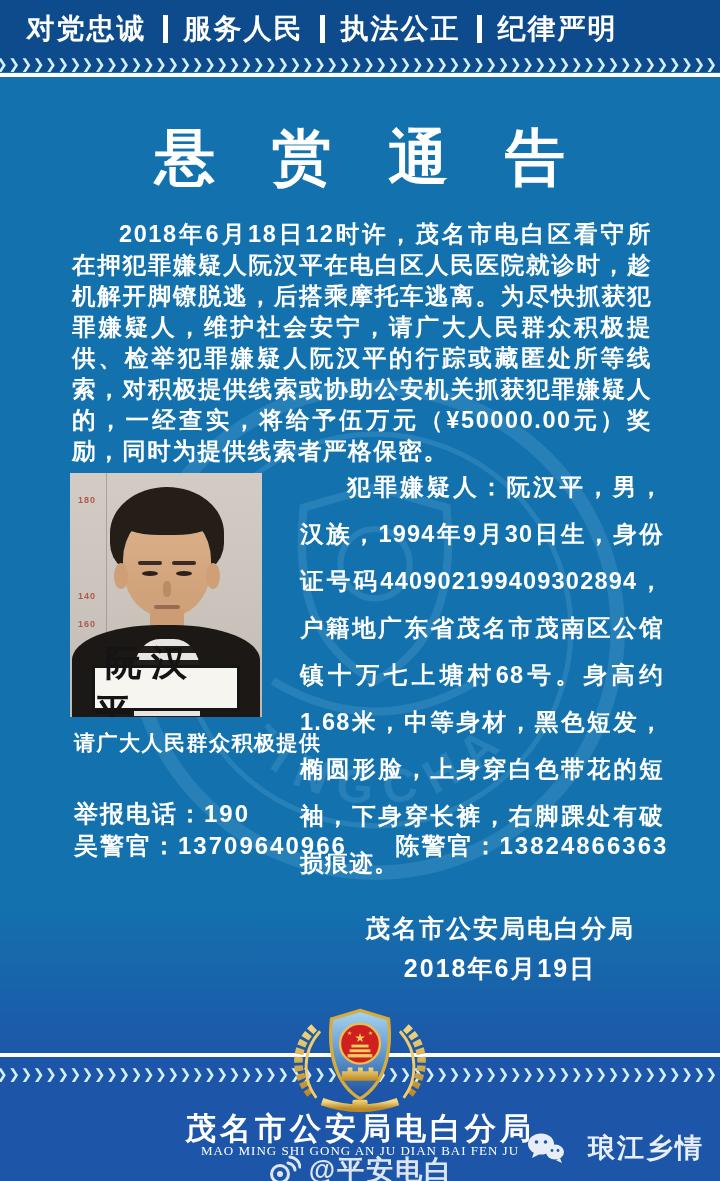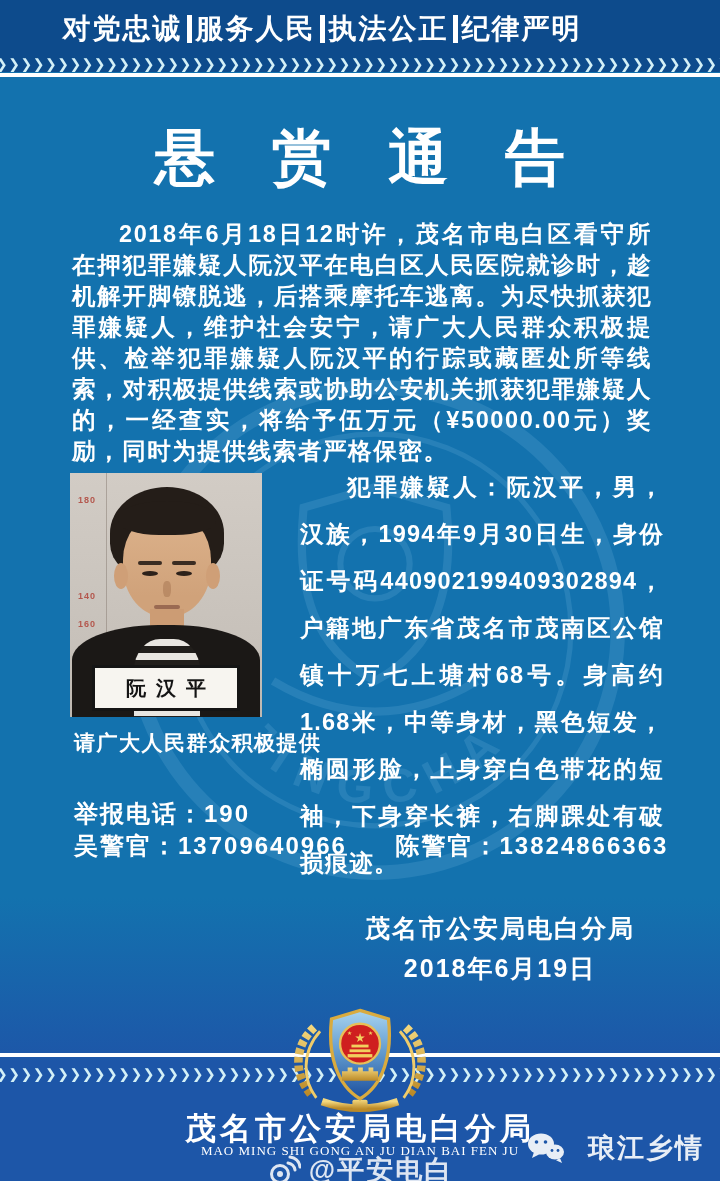--- a/index.html
+++ b/index.html
@@ -4,21 +4,21 @@
 <style>
   html,body{margin:0;padding:0;background:#0a3f77;}
   *{box-sizing:border-box;}
   .poster{
     position:relative;width:720px;height:1181px;overflow:hidden;margin:0 auto;
     background:linear-gradient(180deg,#1372ae 0%,#1372ae 76%,#1d56a8 90%,#1d56a8 100%);
     font-family:"Liberation Sans","DejaVu Sans",sans-serif;color:#ffffff;
   }
   
   .top-band{position:absolute;left:0;top:0;width:720px;height:72px;background:#0d4b8c;}
-  .slogans{position:absolute;left:0;top:0;width:644px;height:58px;display:flex;align-items:center;justify-content:center;gap:4px;}
+  .slogans{position:absolute;left:0;top:0;width:644px;height:58px;display:flex;align-items:center;justify-content:center;gap:16px;}
   .slogan{font-size:28px;font-weight:700;letter-spacing:2px;}
   .sep-bar{width:5px;height:28px;background:#ffffff;}
   .chevron-row{position:absolute;left:-4px;width:740px;height:15px;overflow:hidden;white-space:nowrap;
     color:#d3f0f7;font-size:14px;font-weight:700;line-height:15px;letter-spacing:0.5px;}
   .chevron-top{top:57px;}
   .white-line{position:absolute;left:0;width:720px;height:4px;background:#ffffff;}
   .line-top{top:73px;}
   
   .watermark{position:absolute;left:120px;top:375px;width:510px;height:510px;opacity:0.16;pointer-events:none;}
   
@@ -50,21 +50,21 @@
   .nose{position:absolute;left:93px;top:108px;width:8px;height:16px;background:rgba(160,110,75,0.45);border-radius:40%;}
   .mouth{position:absolute;left:84px;top:132px;width:26px;height:4px;background:#9a6a52;border-radius:3px;}
   .neck{position:absolute;left:80px;top:136px;width:34px;height:26px;background:#cc9c74;}
   .torso{position:absolute;left:2px;top:152px;width:188px;height:92px;background:#1b1816;
     border-radius:46% 46% 0 0 / 38% 38% 0 0;}
   .shirt{position:absolute;left:64px;top:166px;width:66px;height:78px;
     background:repeating-linear-gradient(180deg,#e9e6e1 0px,#e9e6e1 7px,#211e1b 7px,#211e1b 14px);
     border-radius:40% 40% 0 0;}
   .name-plate{position:absolute;left:22px;top:192px;width:148px;height:46px;background:#f7f5f0;
     border:3px solid #151515;display:flex;align-items:center;justify-content:center;}
-  .name-plate span{font-family:Liberation Sans, sans-serif;font-size:20px;color:#141414;
+  .name-plate span{font-family:Liberation Sans, sans-serif;font-size:36px;color:#141414;
     letter-spacing:10px;text-indent:10px;font-weight:700;}
   .photo-caption{position:absolute;left:74px;top:729px;font-size:21px;font-weight:700;letter-spacing:1.5px;}
   
   .contact{position:absolute;left:74px;top:798px;font-size:24px;font-weight:700;letter-spacing:2px;}
   .contact .row2{}
   .officer2{margin-left:40px;}
   .signature{position:absolute;left:345px;top:908px;width:310px;text-align:center;
     font-size:25px;font-weight:700;line-height:40px;letter-spacing:2px;}
   
   .line-bottom{top:1053px;}

